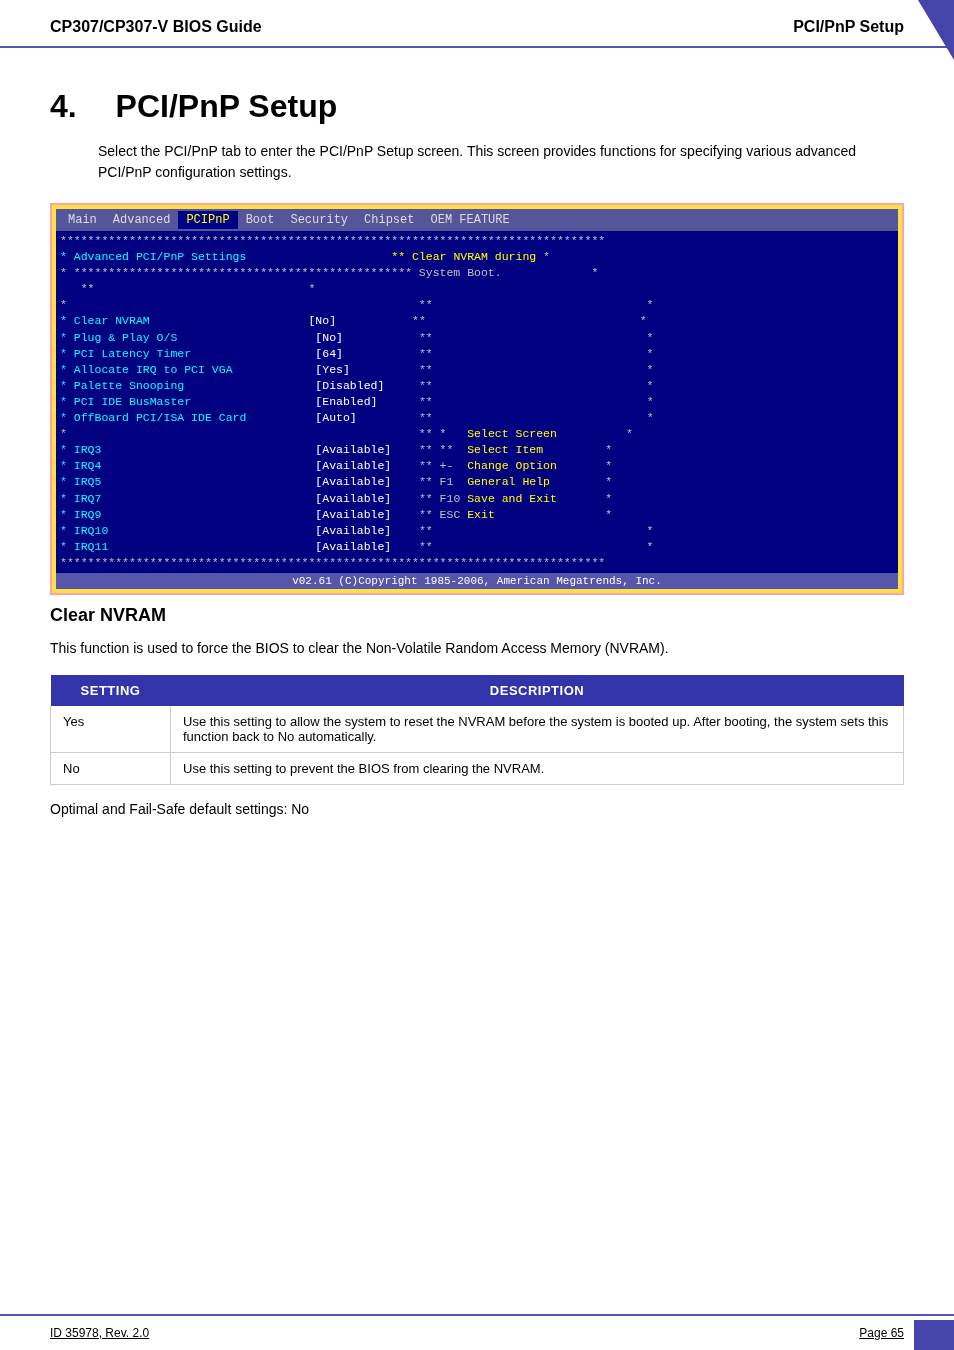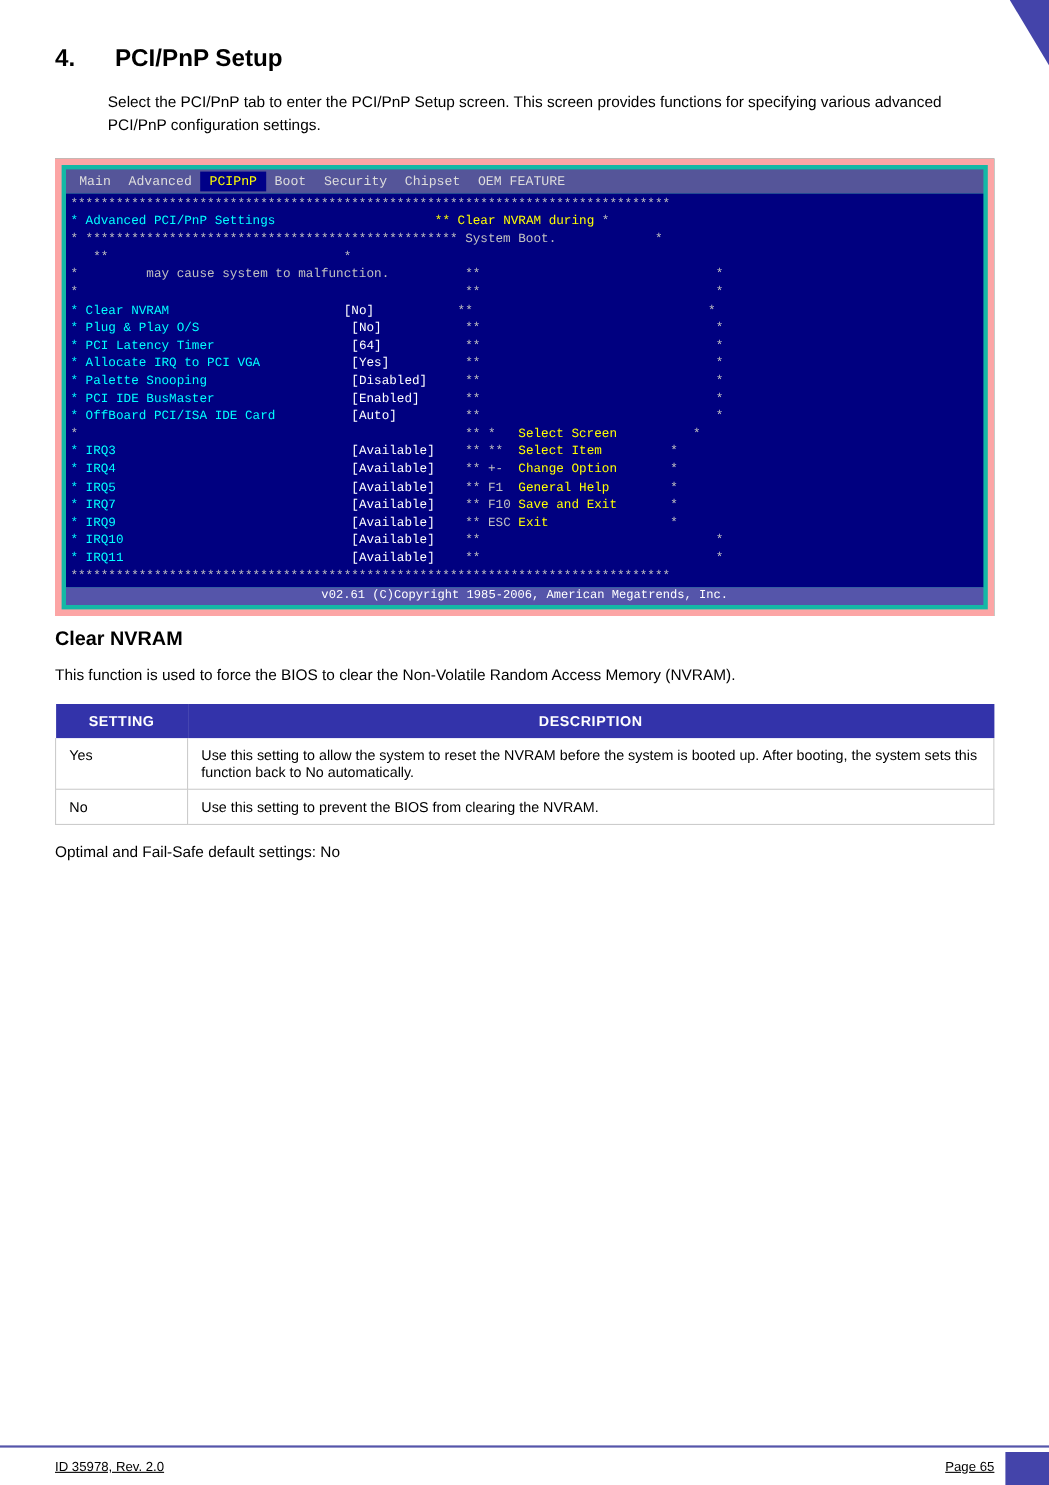--- a/index.html
+++ b/index.html
@@ -49,46 +49,46 @@
       clip-path: polygon(40% 0%, 100% 0%, 100% 100%);
     }
 
     
     .content {
       padding: 20px 50px;
     }
 
     
     .chapter-heading {
-      font-size: 22px;
+      font-size: 32px;
       font-weight: bold;
       margin-bottom: 16px;
       margin-top: 20px;
       color: #000;
     }
     .chapter-number {
       margin-right: 30px;
     }
 
     .intro-text {
       font-size: 14px;
       line-height: 1.5;
       margin-bottom: 20px;
       color: #000;
       margin-left: 48px;
     }
 
     
     .bios-screen {
-      background: #14b8a6;
+      background: #fde047;
       color: #c0c0c0;
       font-family: 'Courier New', Courier, monospace;
       font-size: 12px;
       padding: 4px;
-      border: 6px solid #fca5a5;
+      border: 2px solid #fca5a5;
     }
 
     .bios-nav {
       background: #555599;
       color: #fff;
       display: flex;
       gap: 0;
       padding: 2px 4px;
     }
     .bios-nav span {
@@ -214,20 +214,24 @@
       background: #4444aa;
     }
   </style>
 </head>
 <body>
 
 <div class="page-container">
 
   <div class="blue-corner"></div>
 
+  <div class="header">
+    <span class="header-left">CP307/CP307-V BIOS Guide</span>
+    <span class="header-right">PCI/PnP Setup</span>
+  </div>
 
   <div class="content">
 
     <div class="chapter-heading">
       <span class="chapter-number">4.</span>
       <span>PCI/PnP Setup</span>
     </div>
 
     <p class="intro-text">Select the PCI/PnP tab to enter the PCI/PnP Setup screen. This screen provides functions for specifying various advanced PCI/PnP configuration settings.</p>
 
@@ -255,23 +259,20 @@
         </div>
 
         <div class="bios-row stars-row">
           <span style="color:#c0c0c0">* ************************************************* System Boot.             *</span>
         </div>
 
         <div class="bios-row">
           <span style="color:#c0c0c0">   **                               *</span>
         </div>
 
-        <div class="bios-row">
-          <span style="color:#c0c0c0">*         may cause system to malfunction.          **                               *</span>
-        </div>
 
         <div class="bios-row">
           <span style="color:#c0c0c0">*                                                   **                               *</span>
         </div>
 
         <div class="bios-row">
           <span style="color:#00ffff">* Clear NVRAM</span>
           <span style="color:#c0c0c0">                       </span>
           <span style="color:#ffffff">[No]</span>
           <span style="color:#c0c0c0">           **                               *</span>

